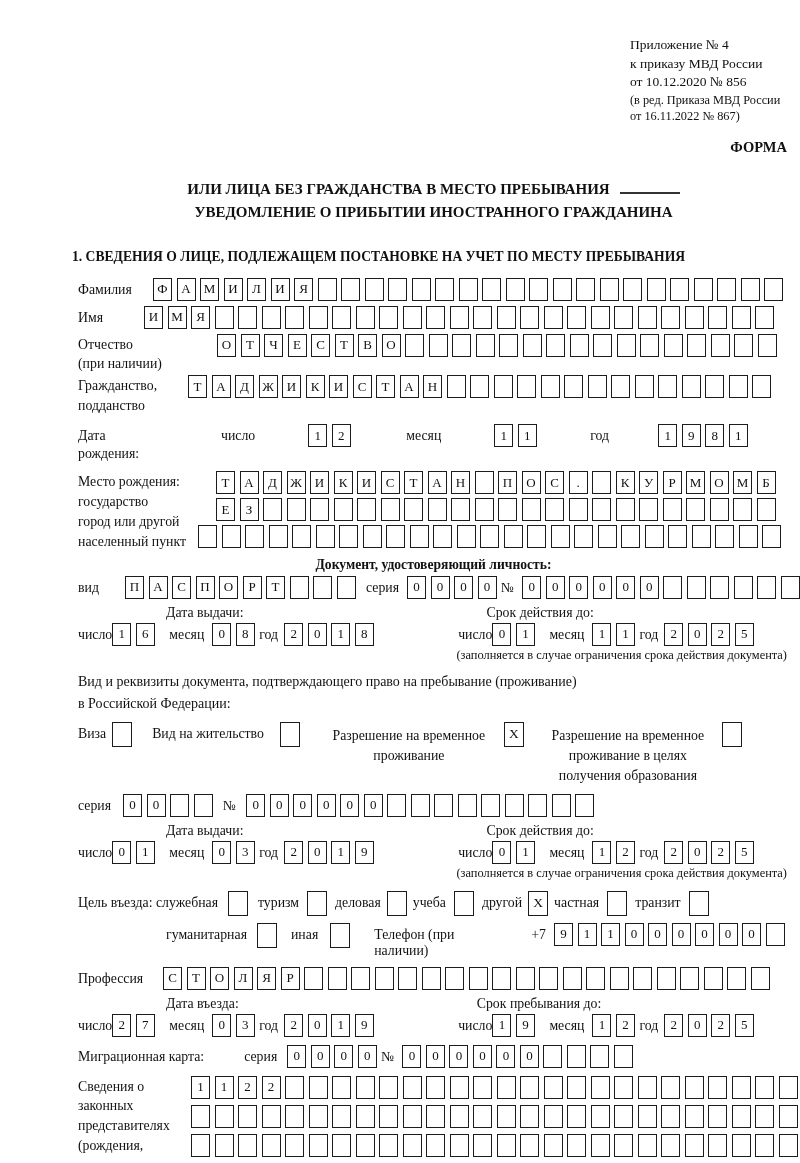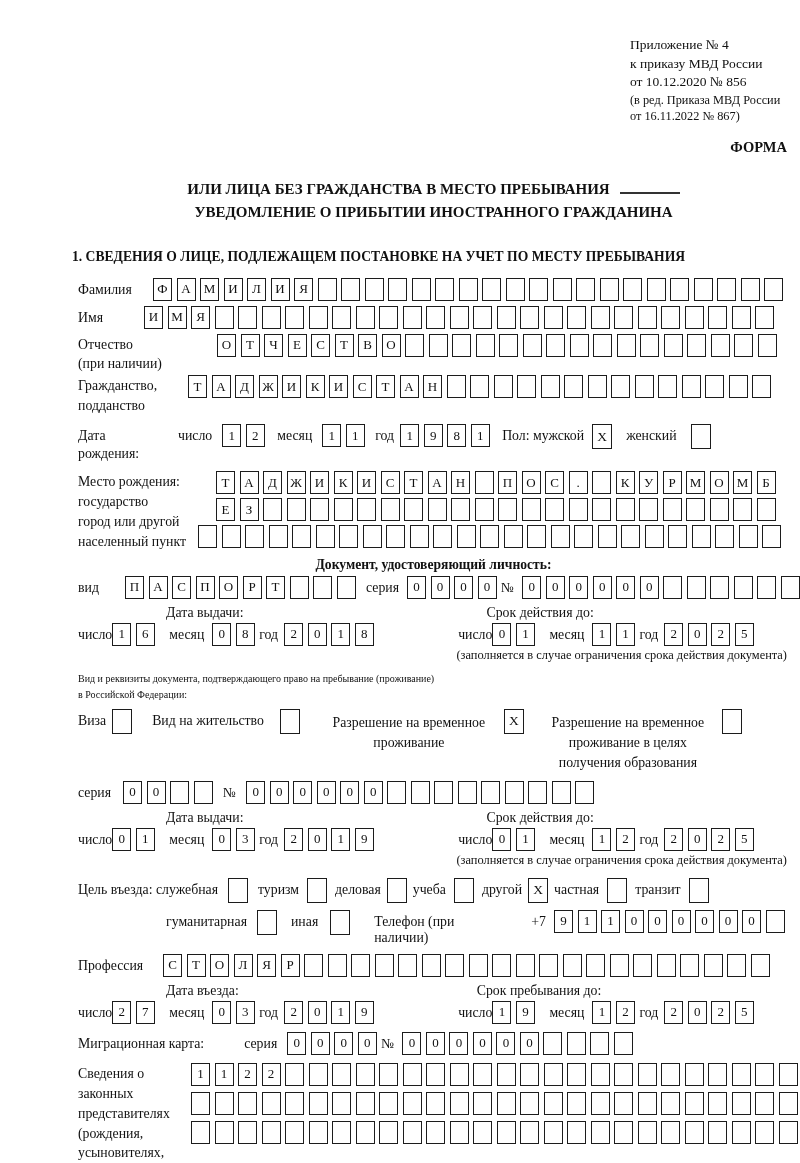--- a/index.html
+++ b/index.html
@@ -40,21 +40,21 @@
   .doc-heading{margin-top:6px;text-align:center;font-weight:bold;font-size:13.6px;}
 
   
   .dg-labels{display:flex;font-size:13.8px;margin-top:6px;}
   .dg-left{margin-left:88px;} .dg-right{margin-left:243px;}
   .dg3-right{margin-left:238px;}
   .dg-row{margin-top:2px;}
   .dg-gap{margin-left:80px;}
   .dg-note{text-align:right;font-size:12.4px;margin-top:2px;padding-right:2px;}
 
-  .res-par{font-size:10px;line-height:1.6;margin-top:8px;}
+  .res-par{font-size:14px;line-height:1.6;margin-top:8px;}
 
   .chkgroup{display:flex;align-items:flex-start;margin-top:6px;font-size:13.8px;}
   .chkgroup .txt{padding-top:4px;}
   .centered2{width:170px;text-align:center;line-height:1.45;}
   .centered3{width:168px;text-align:center;line-height:1.45;}
 
   .purpose-row{display:flex;align-items:flex-start;margin-top:10px;font-size:13.8px;}
   .purpose-row .txt{padding-top:4px;}
 
   .phone-row{display:flex;align-items:flex-start;margin-top:7px;font-size:13.8px;margin-left:88px;}
@@ -207,21 +207,21 @@
         <span class="cell"></span>
         <span class="cell"></span>
         <span class="cell"></span>
         <span class="cell"></span>
         <span class="cell"></span>
         <span class="cell"></span>
         <span class="cell"></span>
       </span>
   </div>
 
-  <div class="row" style="margin-top:9px;">
+  <div class="row" style="margin-top:9px;gap:43px;">
     <span class="lbl w-birthlbl">Дата рождения:</span>
     <span class="lbl ml12">число</span>
     <span class="cells ml10">
         <span class="cell">1</span>
         <span class="cell">2</span>
       </span>
     <span class="lbl ml8">месяц</span>
     <span class="cells ml10">
         <span class="cell">1</span>
         <span class="cell">1</span>

